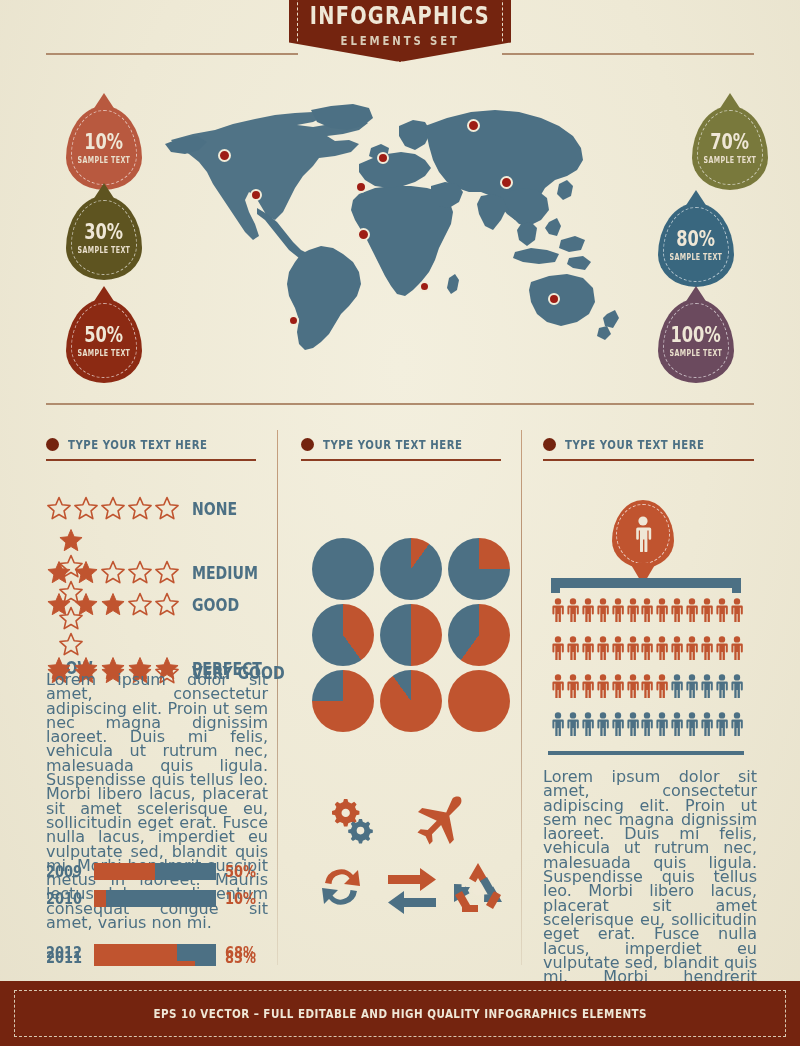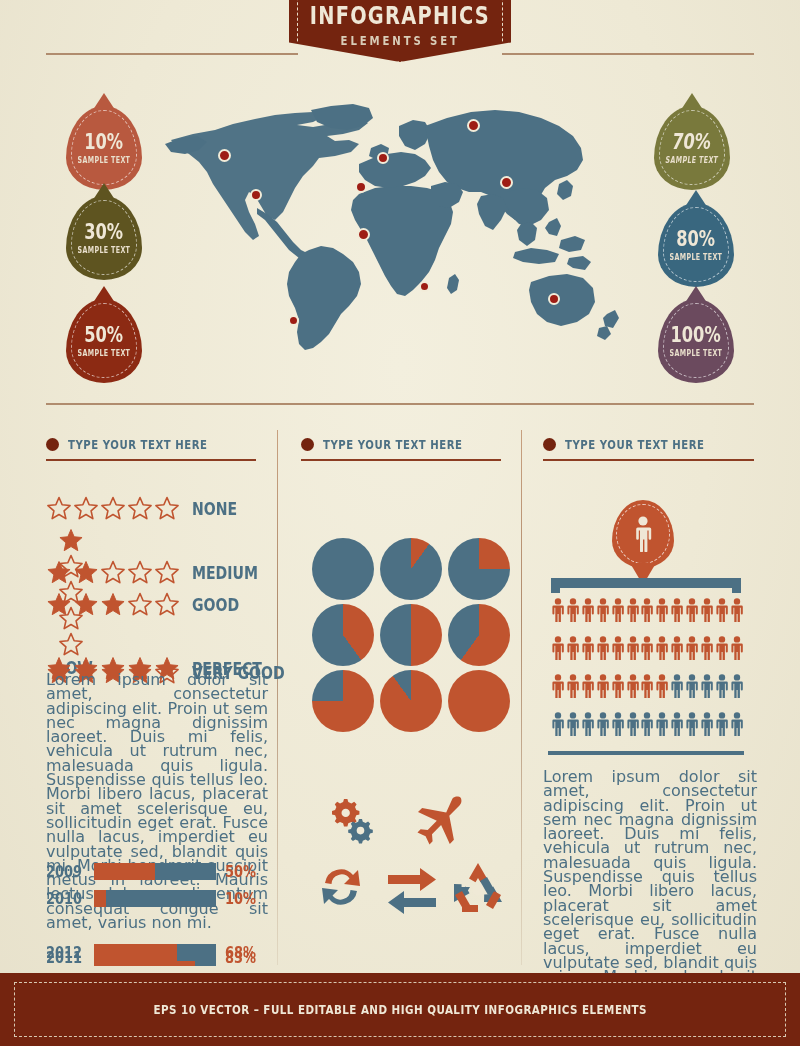--- a/index.html
+++ b/index.html
@@ -154,21 +154,21 @@
     border-radius:50%;
   }
   .bracket { position:absolute; height:10px; background:#4c7084;
              border-radius:6px 6px 0 0; }
   .bracket-leg { position:absolute; width:9px; background:#4c7084; }
   .people-line { position:absolute; height:4px; background:#4c7084; }
   .p-fig { position:absolute; width:14px; height:24px; }
 
   
   .footer {
-    position:absolute; left:0; right:0; bottom:0; height:73px; background:#74240f;
+    position:absolute; left:0; right:0; bottom:0; height:65px; background:#74240f;
     display:flex; align-items:center; justify-content:center;
   }
   .footer-dash { position:absolute; left:14px; top:9px; right:14px; bottom:9px;
                  border:1px dashed #d8c8b2; }
   .footer-txt {
     position:relative; z-index:2;
     font-family:"DejaVu Sans Condensed","Liberation Sans", sans-serif;
     font-weight:bold; font-size:12.5px; letter-spacing:.5px; color:#efe7d6;
     transform:scaleX(0.92); white-space:nowrap;
   }
@@ -196,21 +196,21 @@
     <div class="drop-in"></div>
     <div class="drop-pct">30%</div>
     <div class="drop-lbl">SAMPLE TEXT</div>
   </div>
   <div class="drop" style="left:66px; top:299px; background:#8c2a13; color:#8c2a13;">
     <div class="drop-in"></div>
     <div class="drop-pct">50%</div>
     <div class="drop-lbl">SAMPLE TEXT</div>
   </div>
 
-  <div class="drop" style="left:654px; top:106px; background:#79793c; color:#79793c;font-style:italic;">
+  <div class="drop" style="left:692px; top:106px; background:#79793c; color:#79793c;">
     <div class="drop-in"></div>
     <div class="drop-pct">70%</div>
     <div class="drop-lbl">SAMPLE TEXT</div>
   </div>
   <div class="drop" style="left:658px; top:203px; background:#39677f; color:#39677f;">
     <div class="drop-in"></div>
     <div class="drop-pct">80%</div>
     <div class="drop-lbl">SAMPLE TEXT</div>
   </div>
   <div class="drop" style="left:658px; top:299px; background:#6b4a5e; color:#6b4a5e;">

